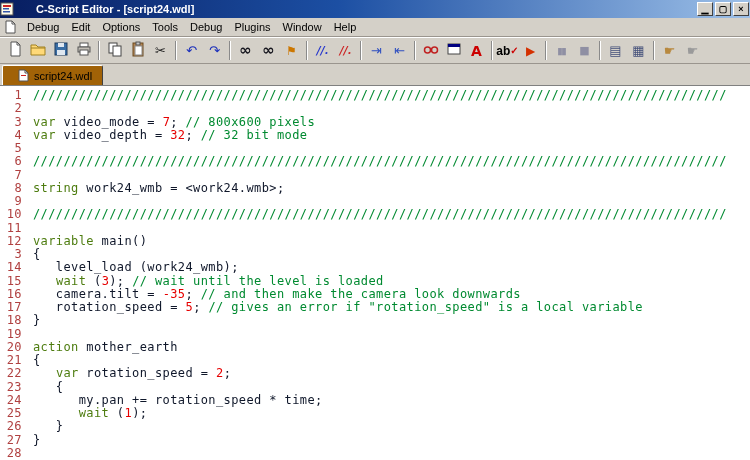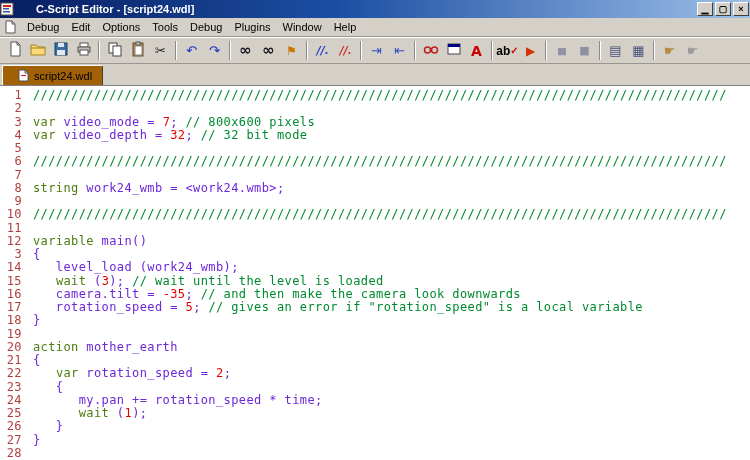--- a/index.html
+++ b/index.html
@@ -95,21 +95,21 @@
     font-family: "DejaVu Sans Mono", "Liberation Mono", monospace;
     font-size: 12px; letter-spacing: 0.4px;
   }
   .gutter { width: 27px; flex: none; text-align: right; padding-top: 3px; color: #b04040; }
   .ln { height: 13.25px; line-height: 13.25px; padding-right: 5px; }
   .code-area { flex: 1; padding: 3px 0 0 6px; overflow: hidden; }
   .code-line { height: 13.25px; line-height: 13.25px; white-space: pre; }
   .tok-k { color: #4d7c0f; }
   .tok-n { color: #e60000; }
   .tok-c { color: #008a30; }
-  .tok-p { color: #6d28d9; }
+  .tok-p { color: #0f172a; }
 </style>
 </head>
 <body>
 
 <div class="titlebar">
   <span class="app-icon">
     <svg width="14" height="14">
         <rect x="1" y="1" width="12" height="12" fill="#fffbe8" stroke="#555"></rect>
         <rect x="3" y="3" width="8" height="2" fill="#cc2222"></rect>
         <rect x="3" y="6" width="6" height="1.5" fill="#3355aa"></rect>

